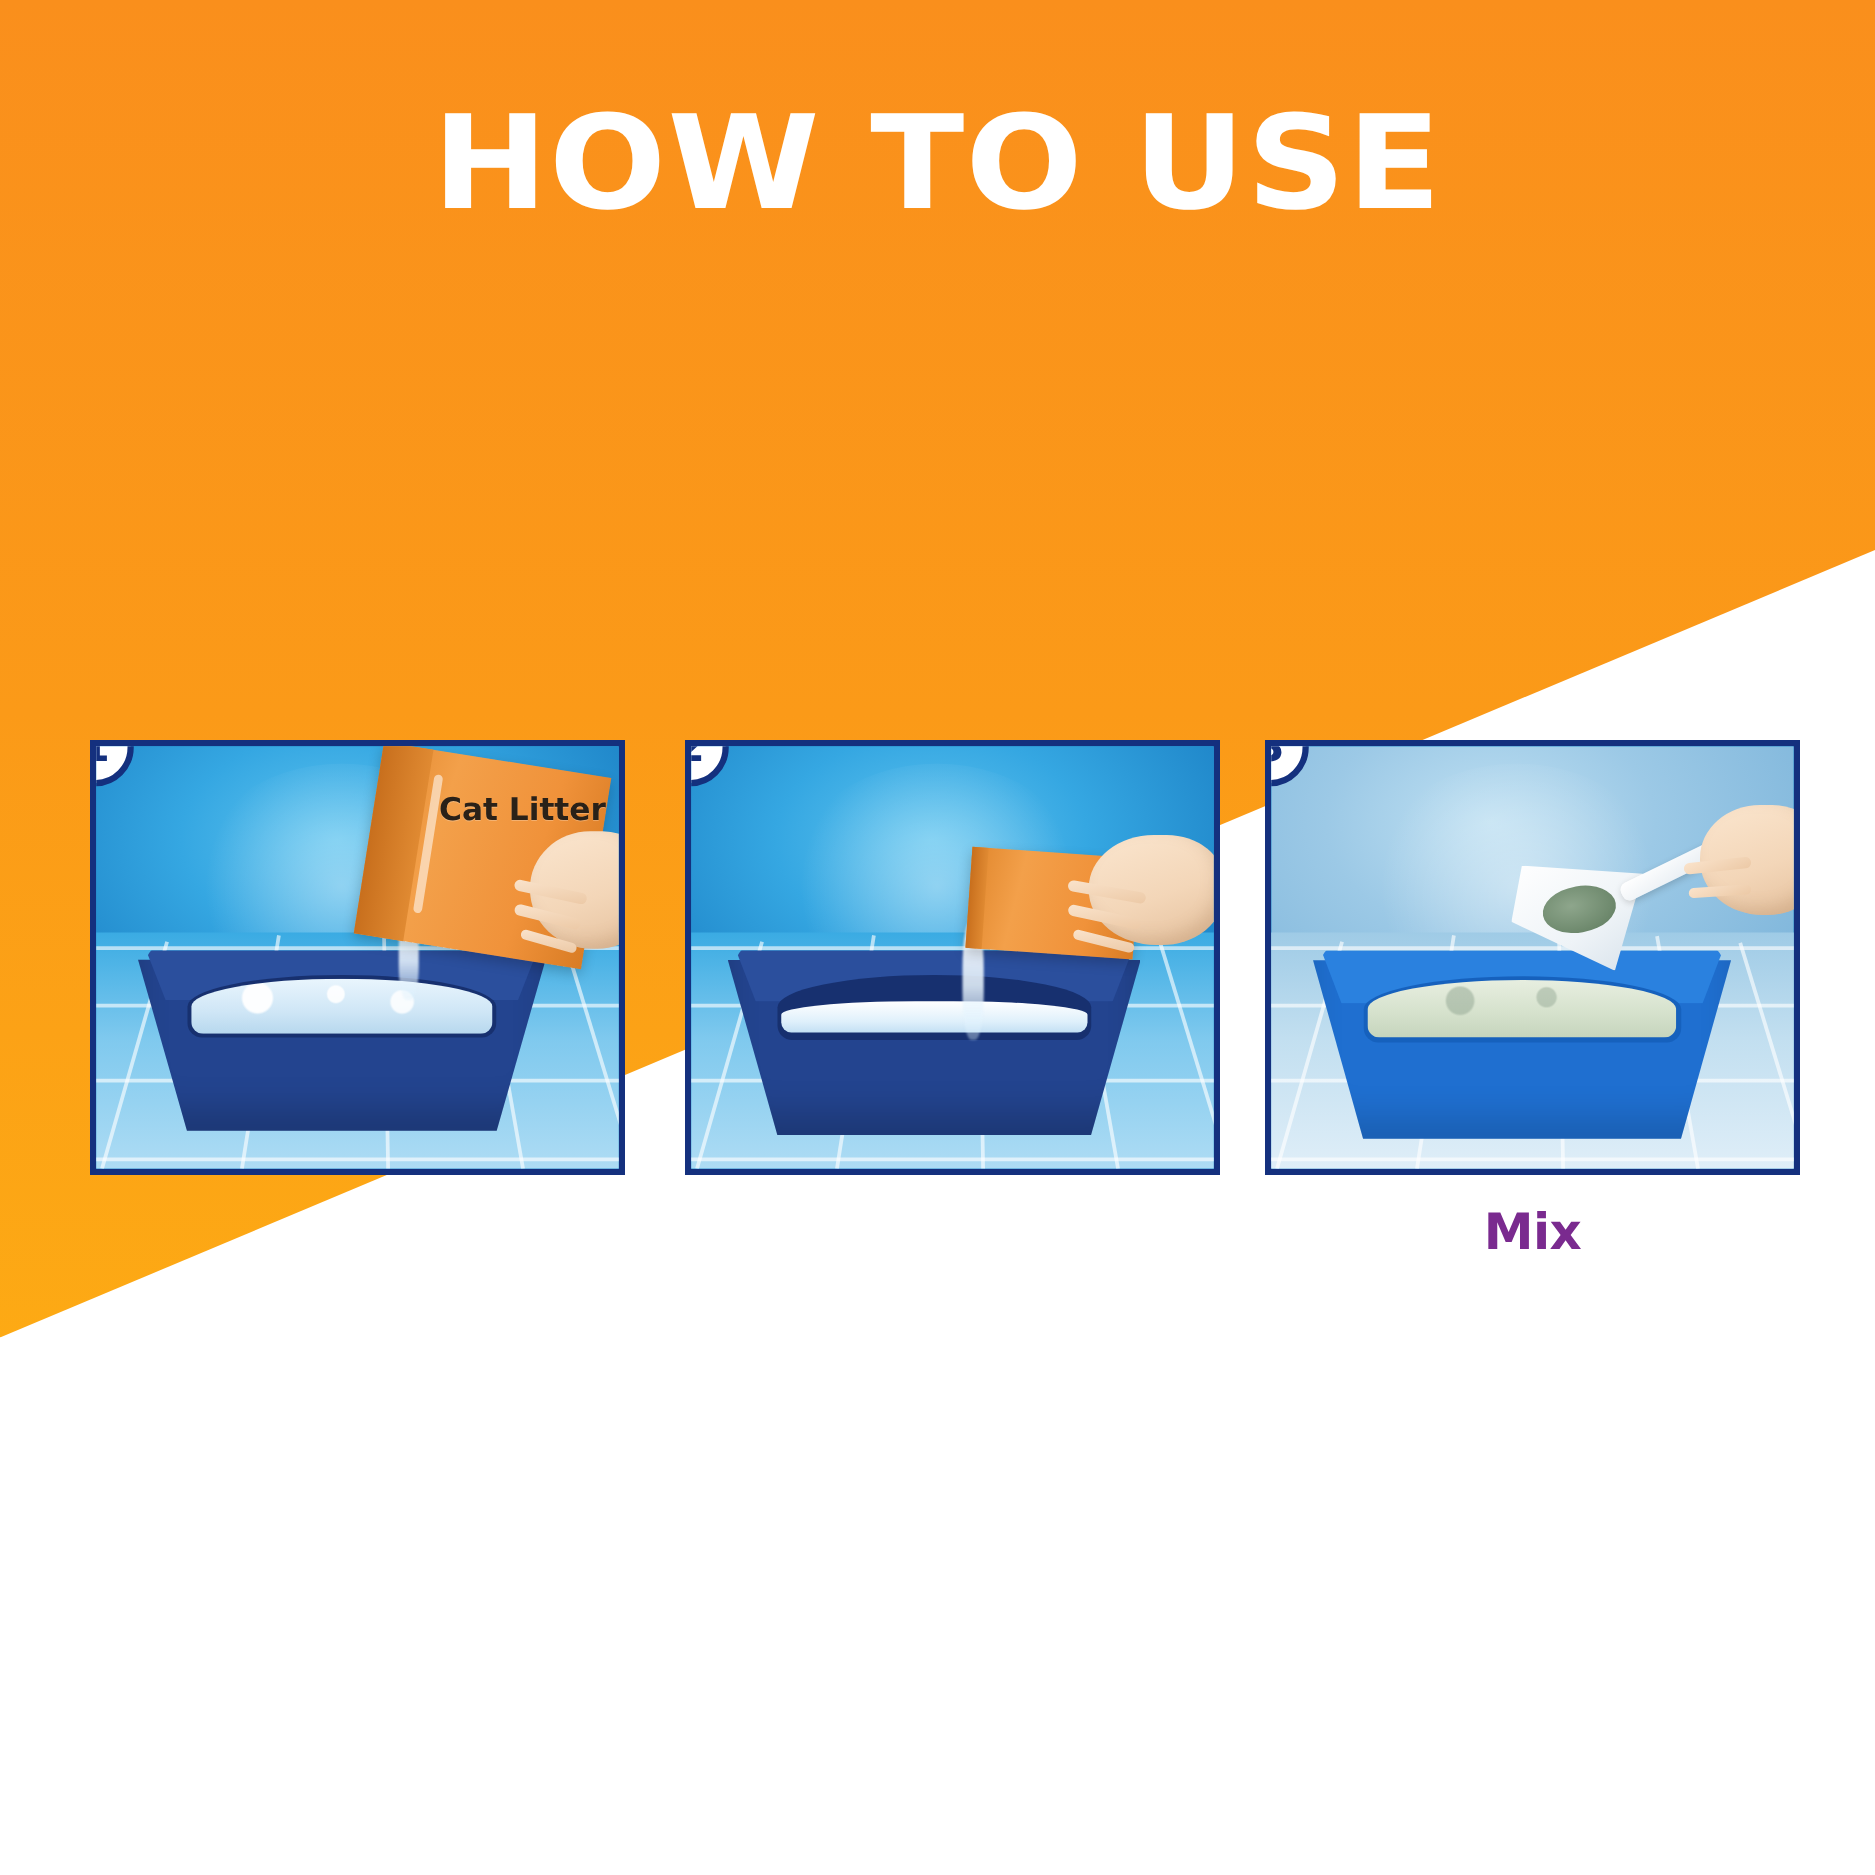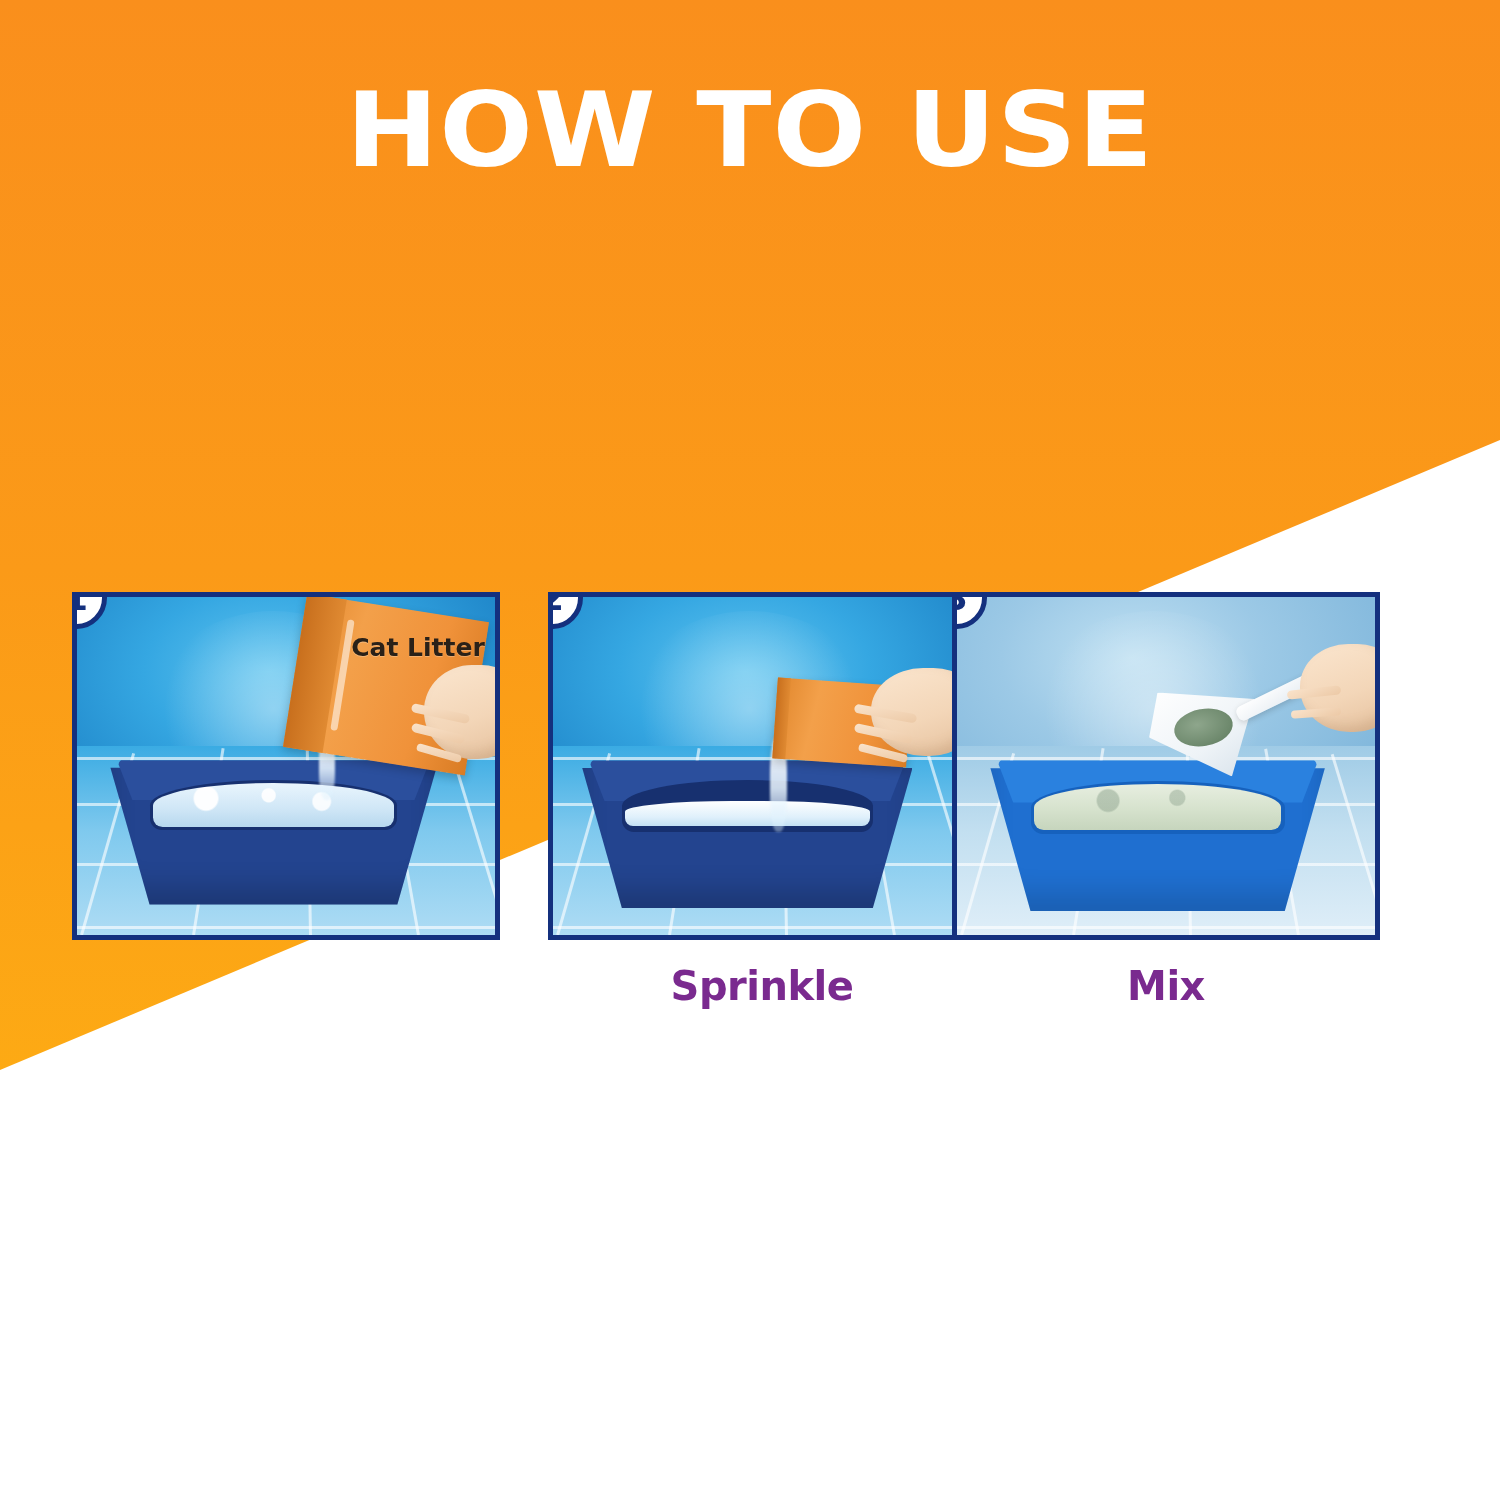--- a/index.html
+++ b/index.html
@@ -33,21 +33,21 @@
     z-index:4;
   }
 
   
   #steps-row{
     position:absolute; left:0; top:592px; width:1500px; height:440px; z-index:5;
   }
   .step{ position:absolute; top:0; width:428px; }
   .step-1{ left:72px; }
   .step-2{ left:548px; }
-  .step-3{ left:952px; }
+  .step-3{ left:1012px; }
 
   .panel{
     position:relative;
     width:428px; height:348px;
     border:5px solid #14307e;
     overflow:hidden;
     background:#2aa3e0;
   }
   .panel-inner{ position:absolute; inset:0; overflow:hidden; }
 
@@ -291,21 +291,20 @@
           <div class="face-side" style="width:10%"></div>
         </div>
 
         <div class="hand" style="left:76%; top:21%; width:26%; height:26%;"></div>
         <div class="finger" style="left:72%; top:33%; width:15%; height:9px; transform:rotate(10deg);"></div>
         <div class="finger" style="left:72%; top:39%; width:14%; height:9px; transform:rotate(12deg);"></div>
         <div class="finger" style="left:73%; top:45%; width:12%; height:8px; transform:rotate(14deg);"></div>
       </div>
       <div class="badge">2</div>
     </div>
-    <div class="caption">Sprinkle</div>
   </div>
 
   <div class="step step-3">
     <div class="panel">
       <div class="panel-inner">
         <div class="scene scene-pale"></div>
         <div class="glow"></div>
 
         <div class="floor floor-pale">
           <div class="grout gh" style="top:6%"></div>

